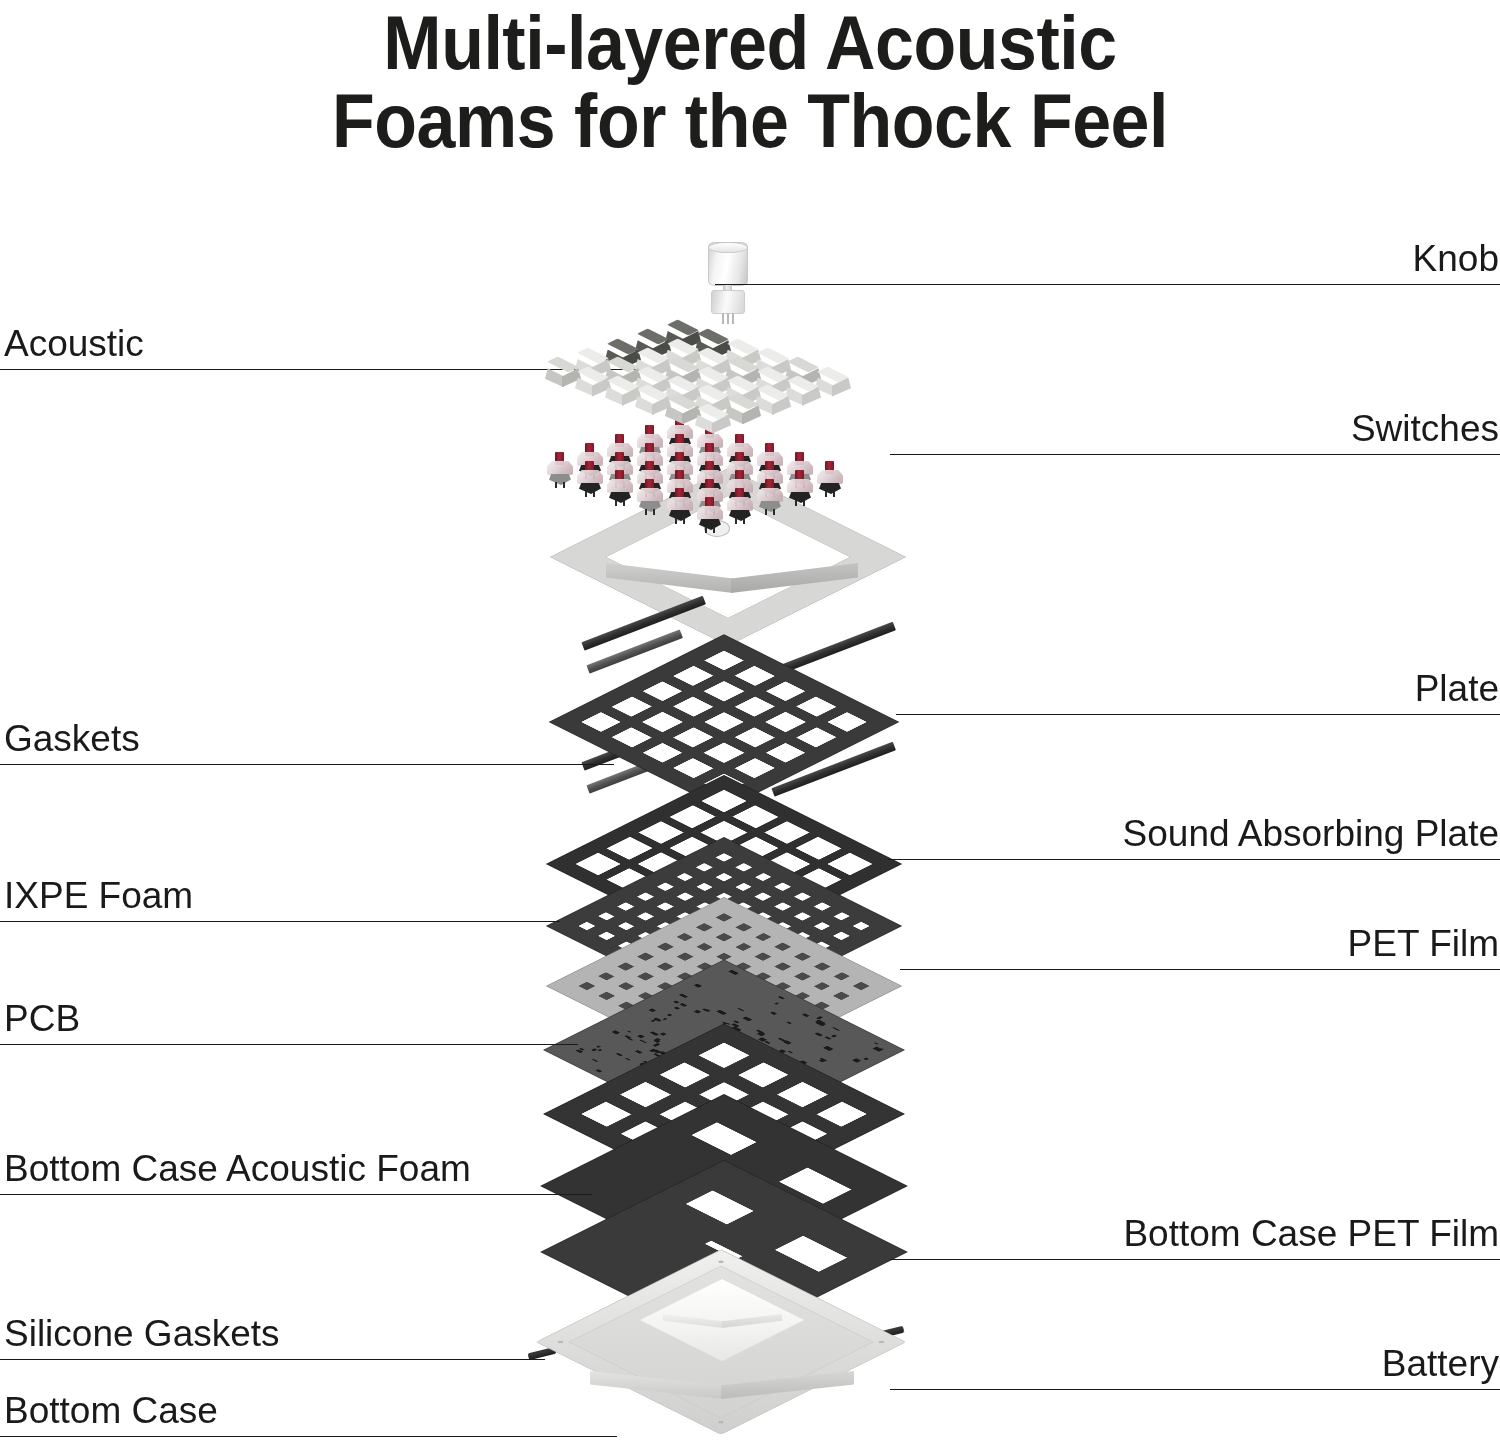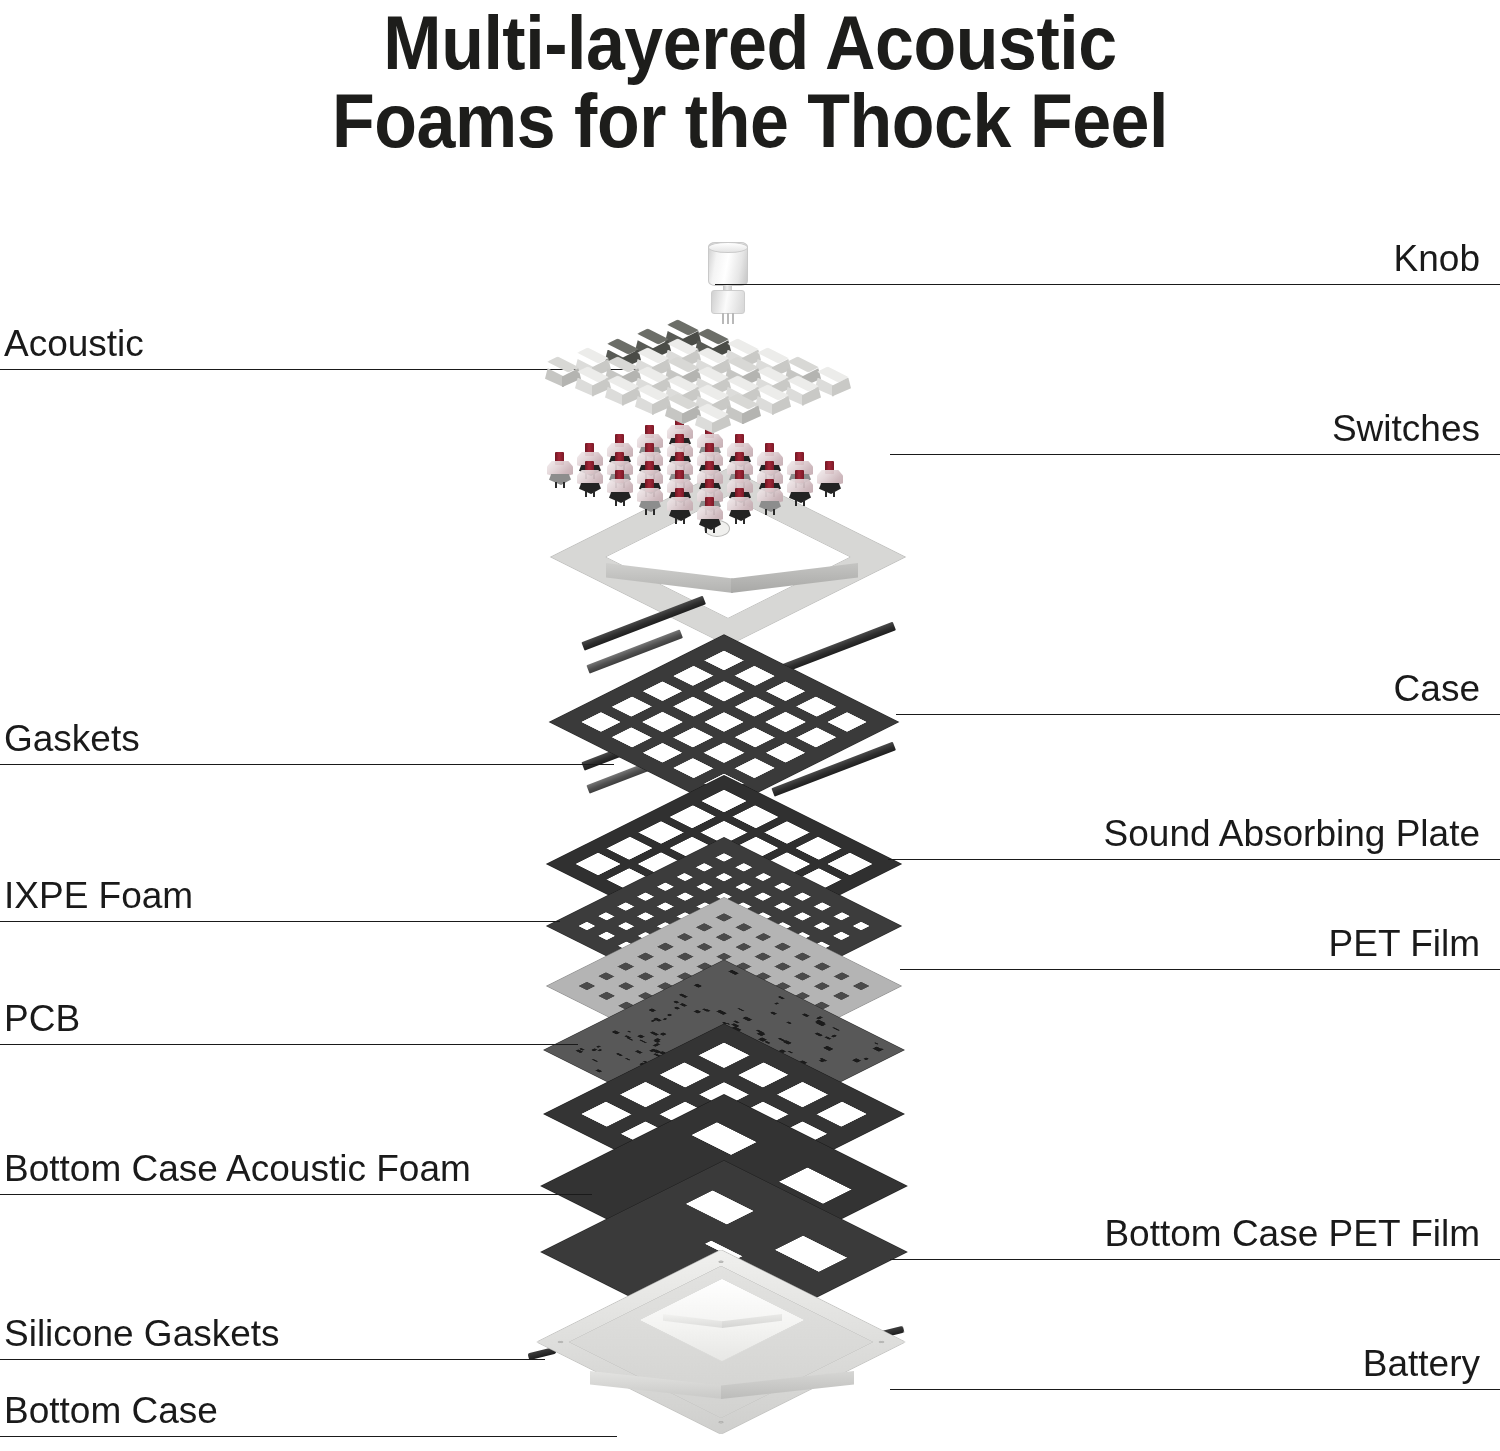--- a/index.html
+++ b/index.html
@@ -44,21 +44,21 @@
     color:#1a1a1a;
     white-space:nowrap;
   }
   .callout .leader{
     position:absolute;
     left:0; bottom:0;
     height:0;
     border-top:1.6px solid #1a1a1a;
   }
   .callout.left .txt{left:4px;}
-  .callout.right .txt{right:20px;margin-top:28px;}
+  .callout.right .txt{right:1px;margin-top:28px;}
 
   
   #stage{
     position:absolute;
     left:0; top:0;
     width:1500px; height:1451px;
     pointer-events:none;
   }
   .layer{position:absolute; pointer-events:auto;}
 
@@ -1100,21 +1100,21 @@
     <div class="txt">Knob</div>
     <div class="leader" style="width:785px;"></div>
   </div>
 
   <div class="callout right" style="left:890px;top:385px;width:610px;height:70px;">
     <div class="txt">Switches</div>
     <div class="leader" style="width:610px;"></div>
   </div>
 
   <div class="callout right" style="left:896px;top:645px;width:604px;height:70px;">
-    <div class="txt">Case</div>
+    <div class="txt">Plate</div>
     <div class="leader" style="width:604px;"></div>
   </div>
 
   <div class="callout right" style="left:888px;top:790px;width:612px;height:70px;">
     <div class="txt">Sound Absorbing Plate</div>
     <div class="leader" style="width:612px;"></div>
   </div>
 
   <div class="callout right" style="left:900px;top:900px;width:600px;height:70px;">
     <div class="txt">PET Film</div>

